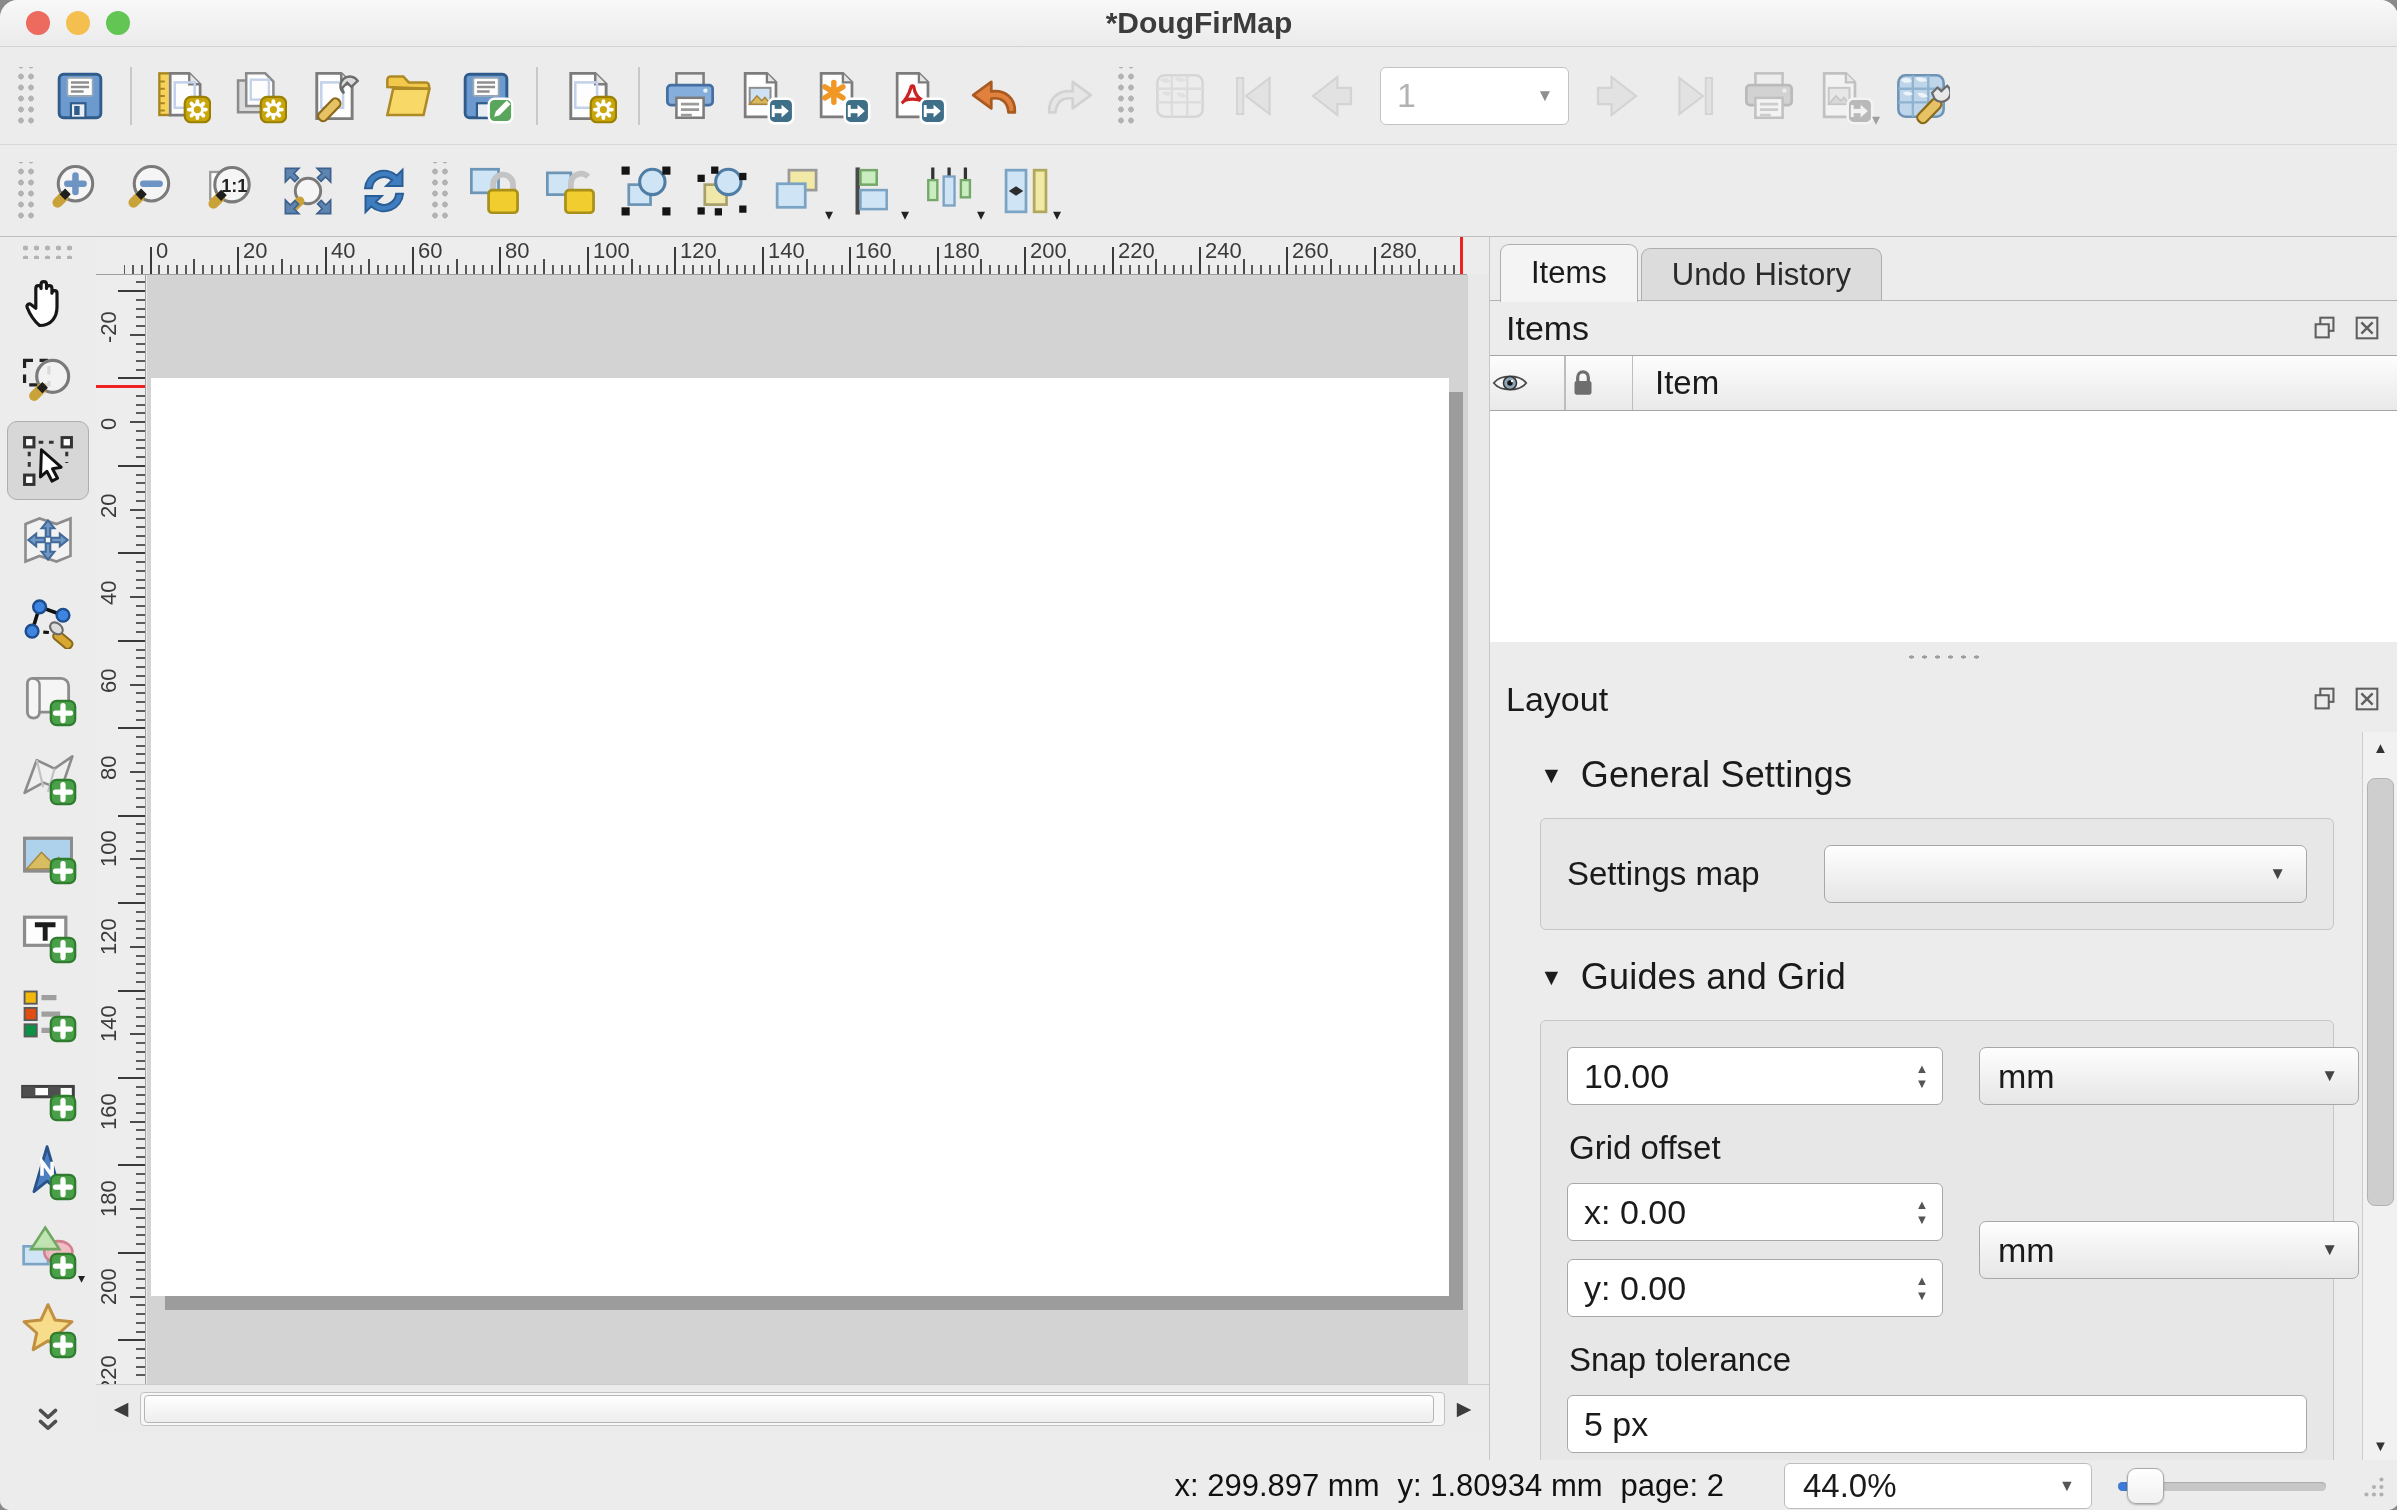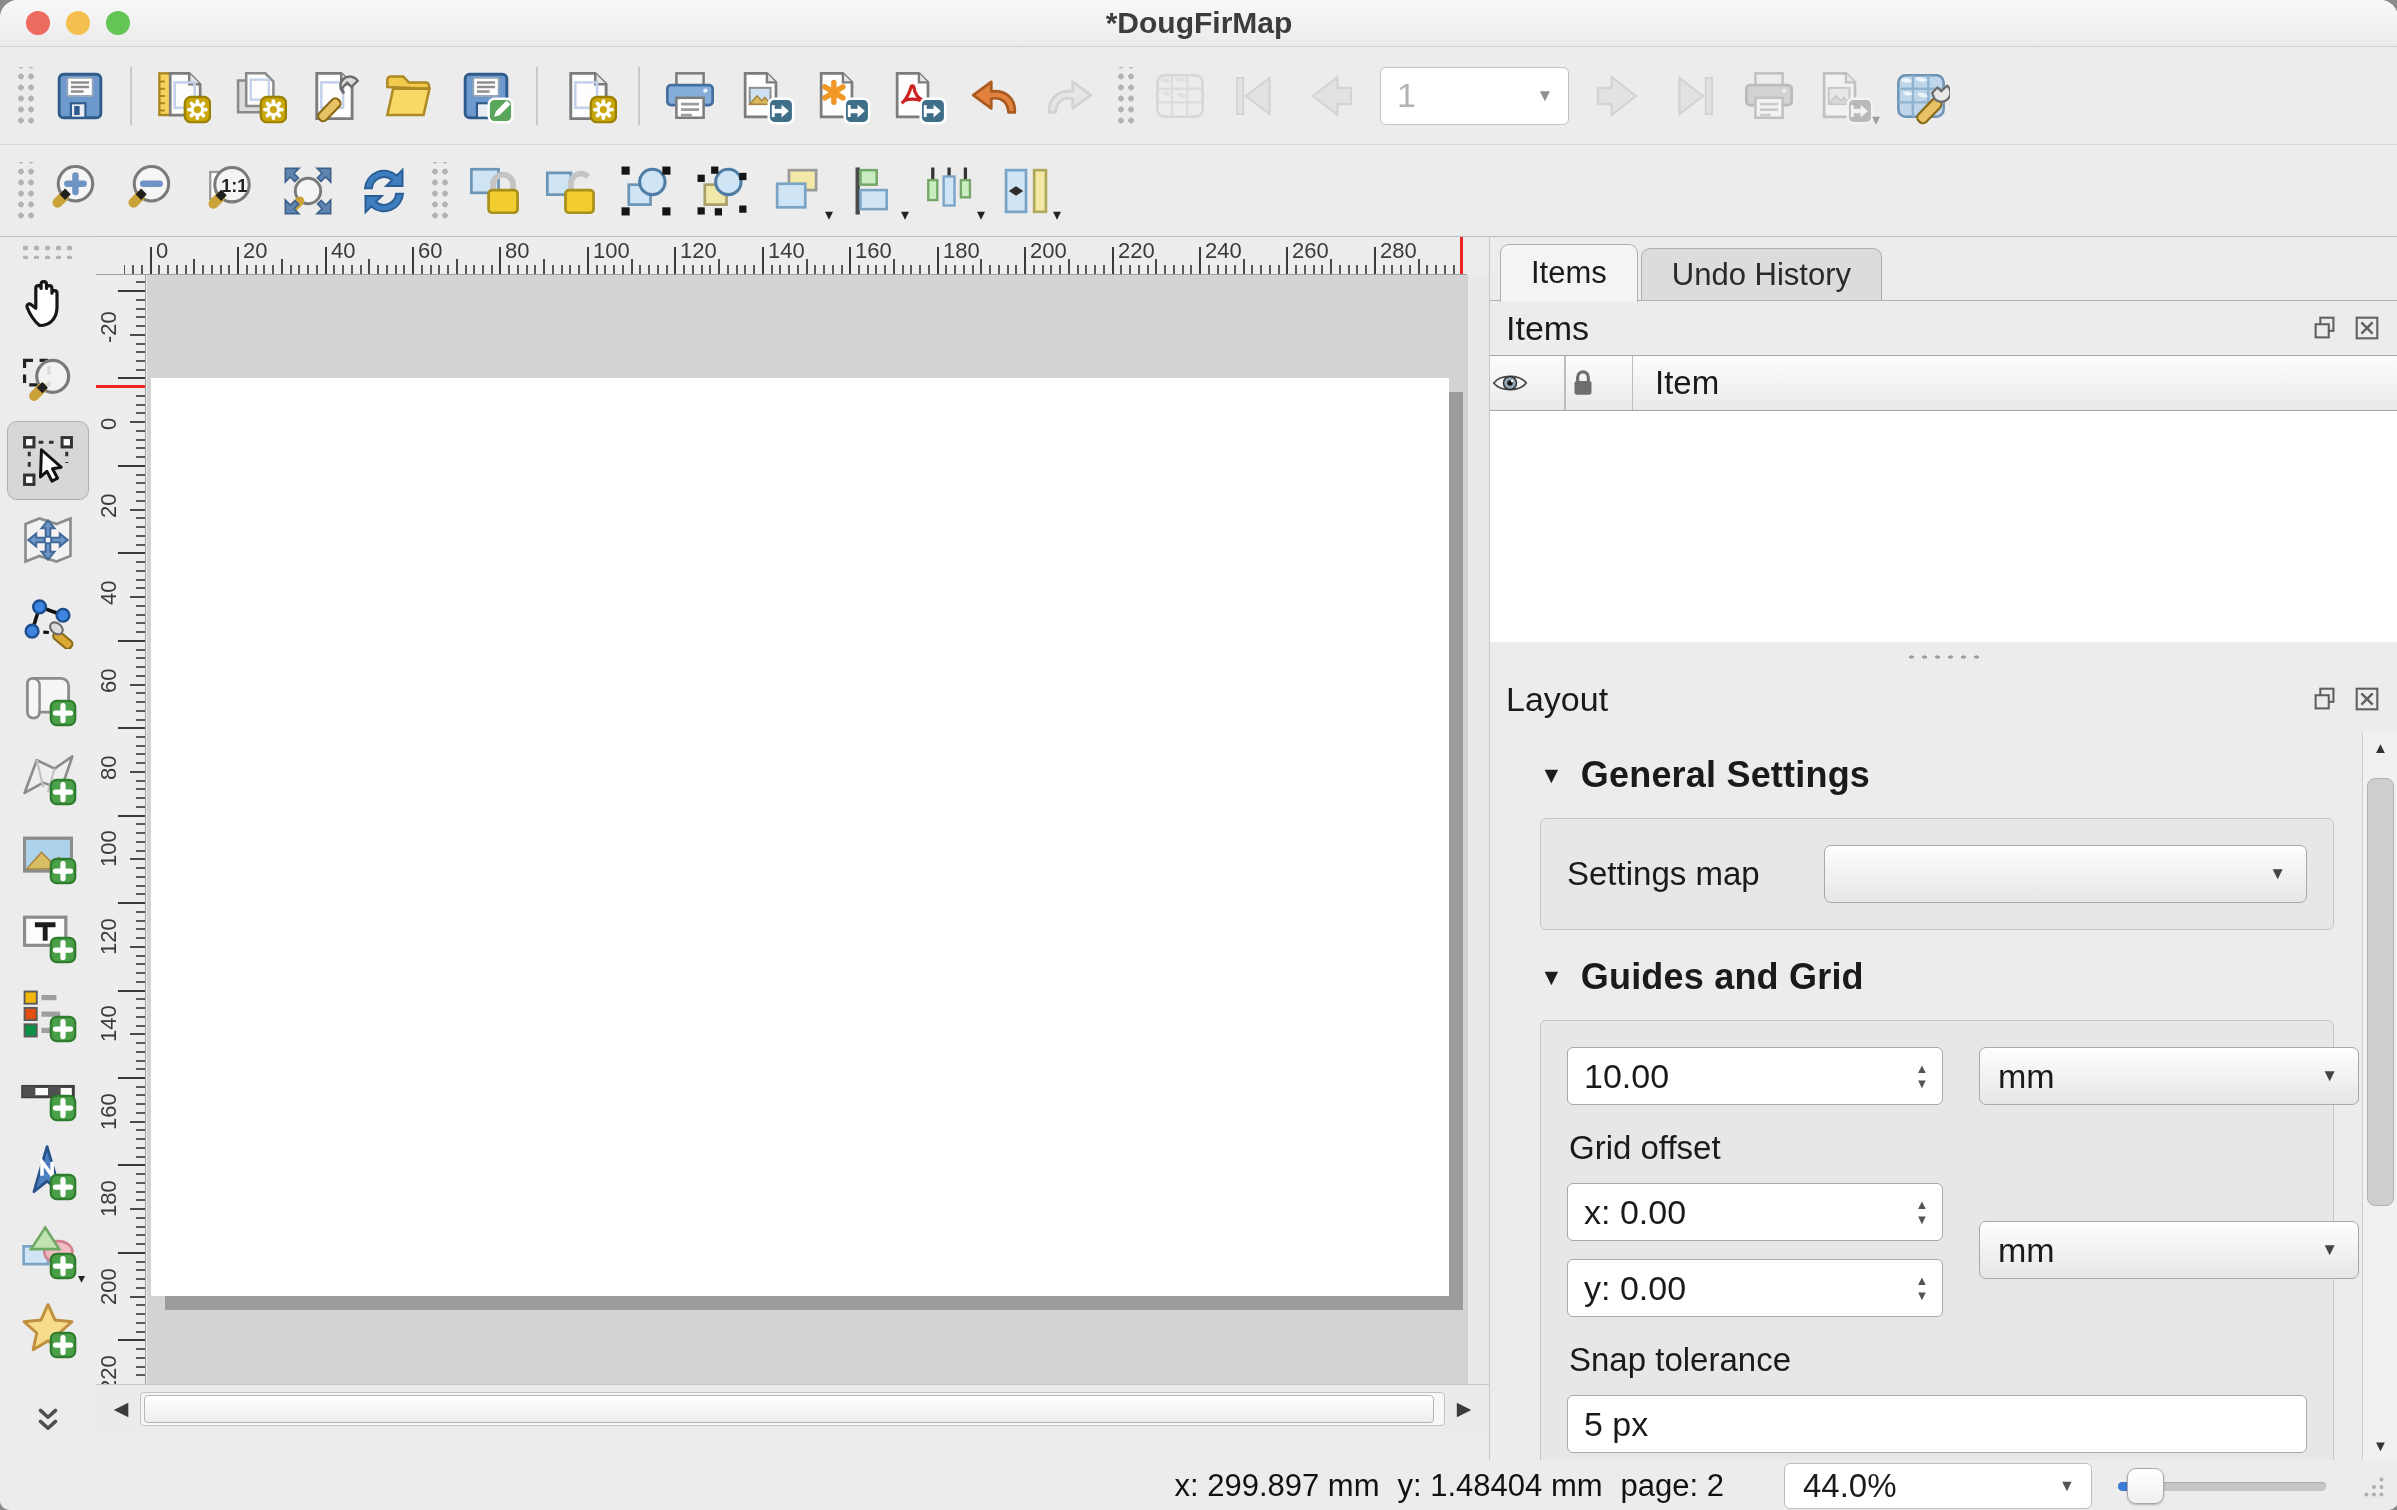--- a/index.html
+++ b/index.html
@@ -99,21 +99,21 @@
   #splitter span{width:78px;height:8px;background-image:radial-gradient(#9d9d9d 2.3px,transparent 2.9px);
                  background-size:13px 8px;}
   #layoutwrap{flex:1;position:relative;overflow:hidden;}
   #layoutcontent{position:absolute;left:0;top:54px;right:36px;bottom:0;padding:18px 28px 0 50px;overflow:hidden;}
   #lscroll{position:absolute;right:0;top:60px;bottom:0;width:36px;background:#f1f1f1;border-left:1px solid #cdcdcd;}
   .sarr{position:absolute;left:0;right:0;height:30px;display:flex;align-items:center;justify-content:center;
         font-size:15px;color:#333;}
   #lthumb{position:absolute;left:4px;right:4px;top:46px;height:428px;background:#cecece;border:1px solid #b2b2b2;border-radius:8px;}
   .section{display:flex;align-items:center;gap:18px;margin:10px 0 22px 0;}
   .tri{font-size:23px;color:#1c1c1c;}
-  .sectitle{font-size:36px;font-weight:bold;letter-spacing:0.2px;}
+  .sectitle{font-size:36px;font-weight:normal;letter-spacing:0.2px;}
   .groupbox{background:#e7e7e7;border:1.5px solid #c6c6c6;border-radius:6px;padding:26px;margin-bottom:26px;}
   .fieldrow{display:flex;align-items:center;}
   .flabel{font-size:33px;}
   .combo{height:58px;background:linear-gradient(#fefefe,#e6e6e6);border:1.5px solid #a8a8a8;border-radius:7px;
          position:relative;display:flex;align-items:center;padding-left:18px;font-size:34px;}
   .combo .car{position:absolute;right:20px;color:#444;font-size:17px;}
   .spin{height:58px;background:#fff;border:1.5px solid #a8a8a8;border-radius:6px;display:flex;align-items:center;}
   .spin .val{flex:1;padding-left:16px;font-size:34px;white-space:nowrap;overflow:hidden;}
   .spin .arrows{width:40px;display:flex;flex-direction:column;align-items:center;justify-content:center;color:#555;}
   .spin .arrows span{font-size:13px;line-height:15px;}
@@ -1209,21 +1209,21 @@
           <div id="lthumb"></div>
           <div class="sarr" style="bottom:0;">▼</div>
         </div>
       </div>
     </div>
   </div>
 
   <div id="status">
     <div class="scoords">
       <span>x: 299.897 mm</span>
-      <span>y: 1.48404 mm</span>
+      <span>y: 1.80934 mm</span>
       <span>page: 2</span>
     </div>
     <div id="zoomcombo">
       <span class="val">44.0%</span>
       <span class="car">▼</span>
     </div>
     <div id="slider">
       <div id="strack"></div>
       <div id="sfill" style="background: rgb(62, 123, 214);"></div>
       <div id="shandle"></div>

